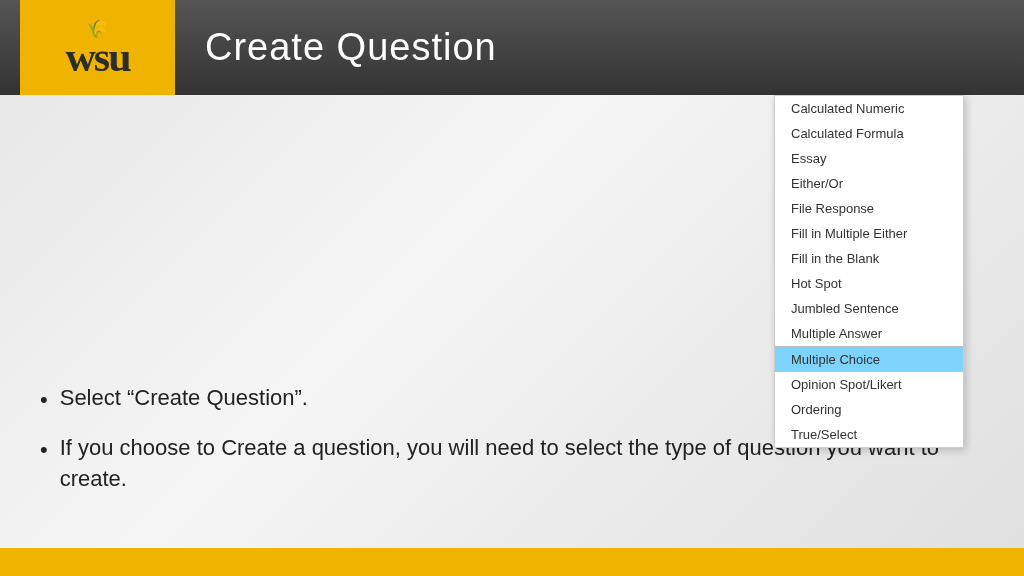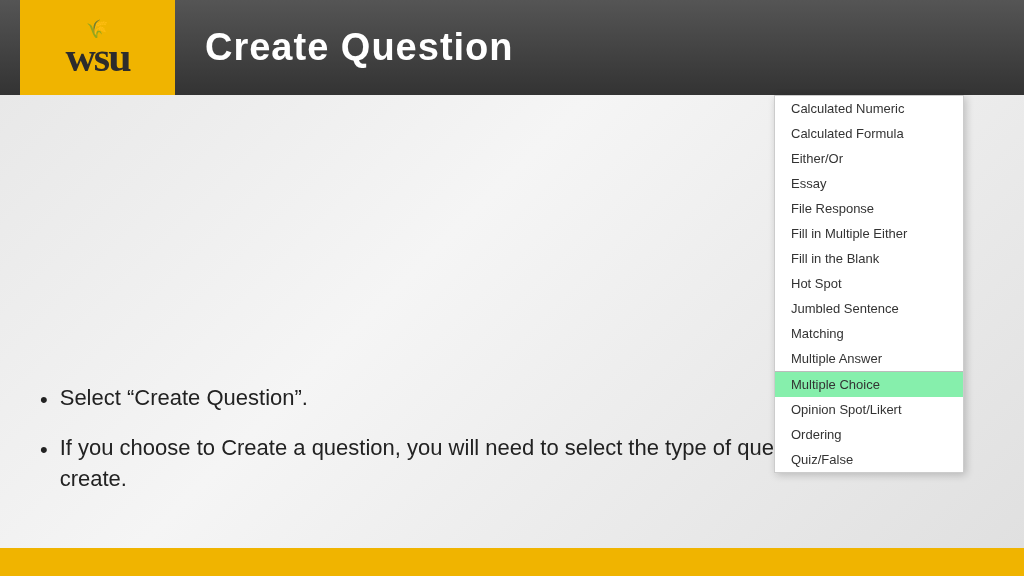--- a/index.html
+++ b/index.html
@@ -45,21 +45,21 @@
       font-size: 18px;
       text-align: center;
       color: #2c2c2c;
       display: block;
       margin-bottom: -4px;
     }
 
     .header-title {
       color: white;
       font-size: 38px;
-      font-weight: 700;
+      font-weight: 400;
       letter-spacing: 1px;
     }
 
     
     .main {
       display: flex;
       height: calc(576px - 95px - 28px);
       background: linear-gradient(135deg, #e8e8e8 0%, #f5f5f5 40%, #e0e0e0 100%);
       position: relative;
     }
@@ -109,21 +109,21 @@
     .dropdown-item {
       padding: 5px 16px;
       font-size: 13px;
       color: #333;
       border-bottom: none;
       cursor: pointer;
       white-space: nowrap;
     }
 
     .dropdown-item.selected {
-      background: #86efac;
+      background: #7dd3fc;
       font-weight: normal;
     }
 
     .dropdown-item.divider-above {
       border-top: 1px solid #bbb;
     }
 
     
     .footer {
       height: 28px;
@@ -147,29 +147,28 @@
   <div class="content">
     <ul class="bullet-list">
       <li>Select “Create Question”.</li>
       <li>If you choose to Create a question, you will need to select the type of question you want to create.</li>
     </ul>
   </div>
 
   <div class="dropdown-container" id="dropdown-menu">
   <div class="dropdown-item">Calculated Numeric</div>
       <div class="dropdown-item">Calculated Formula</div>
+      <div class="dropdown-item">Essay</div>
       <div class="dropdown-item">Either/Or</div>
-      <div class="dropdown-item">Essay</div>
       <div class="dropdown-item">File Response</div>
       <div class="dropdown-item">Fill in Multiple Either</div>
       <div class="dropdown-item">Fill in the Blank</div>
       <div class="dropdown-item">Hot Spot</div>
       <div class="dropdown-item">Jumbled Sentence</div>
-      <div class="dropdown-item">Matching</div>
       <div class="dropdown-item">Multiple Answer</div>
       <div class="dropdown-item selected divider-above">Multiple Choice</div>
       <div class="dropdown-item">Opinion Spot/Likert</div>
       <div class="dropdown-item">Ordering</div>
-      <div class="dropdown-item">Quiz/False</div>
+      <div class="dropdown-item">True/Select</div>
     </div>
 </div>
 
 <div class="footer"></div>
 
 </body></html>

